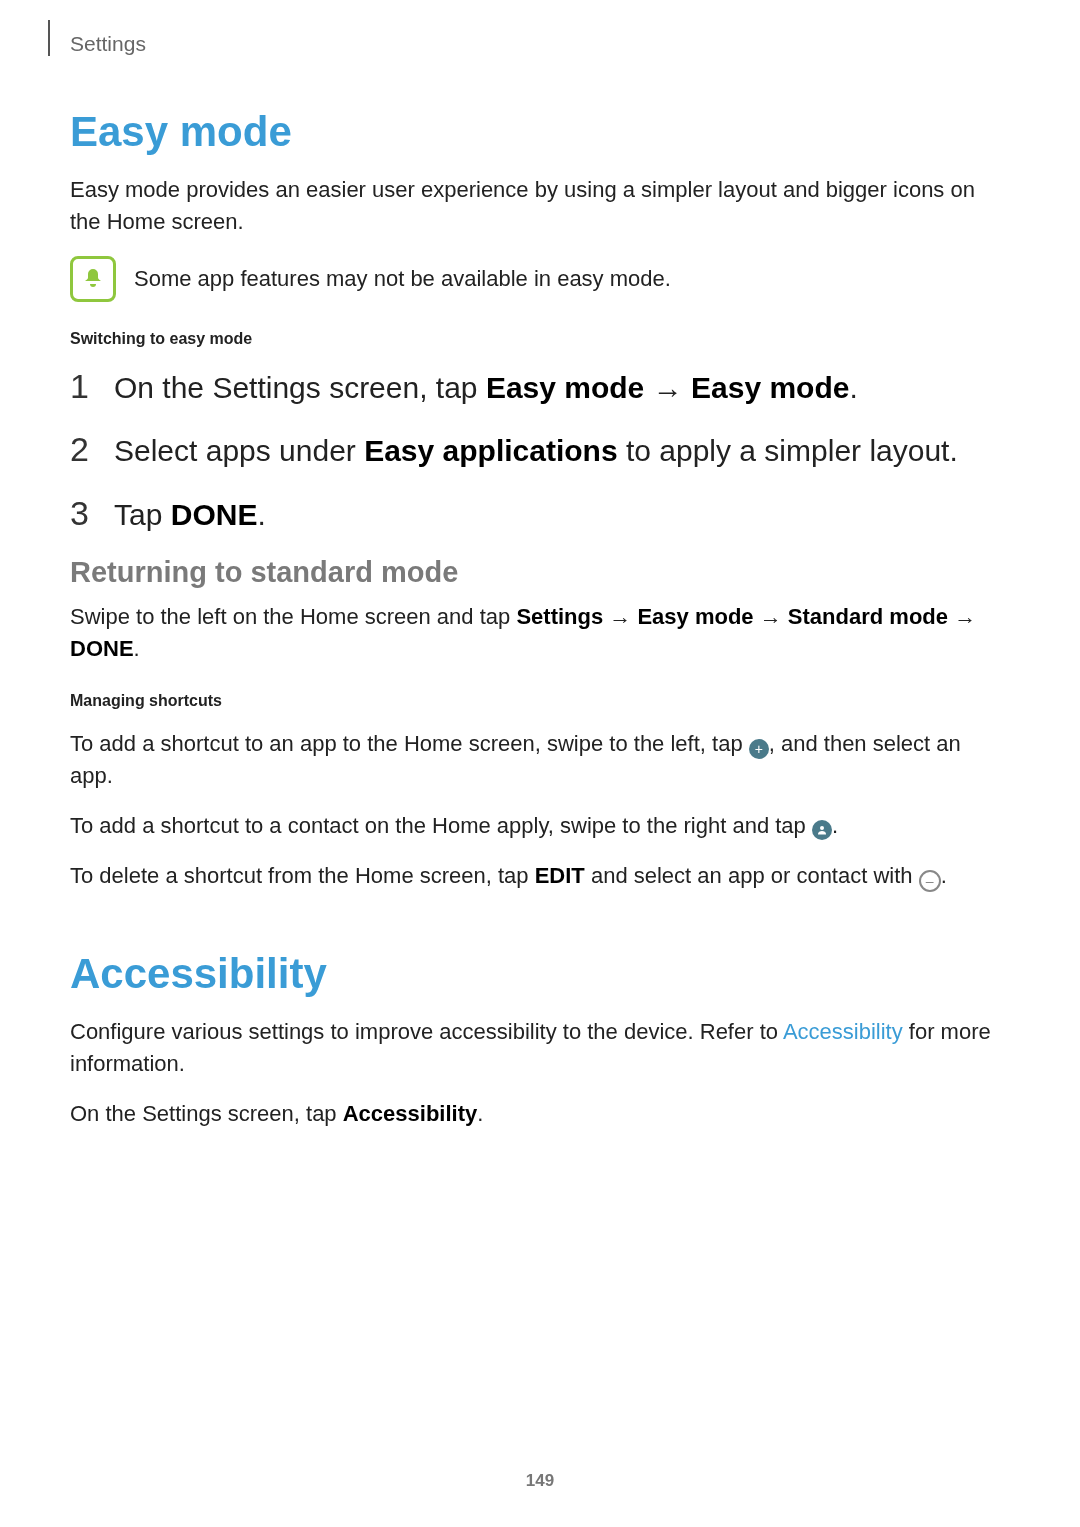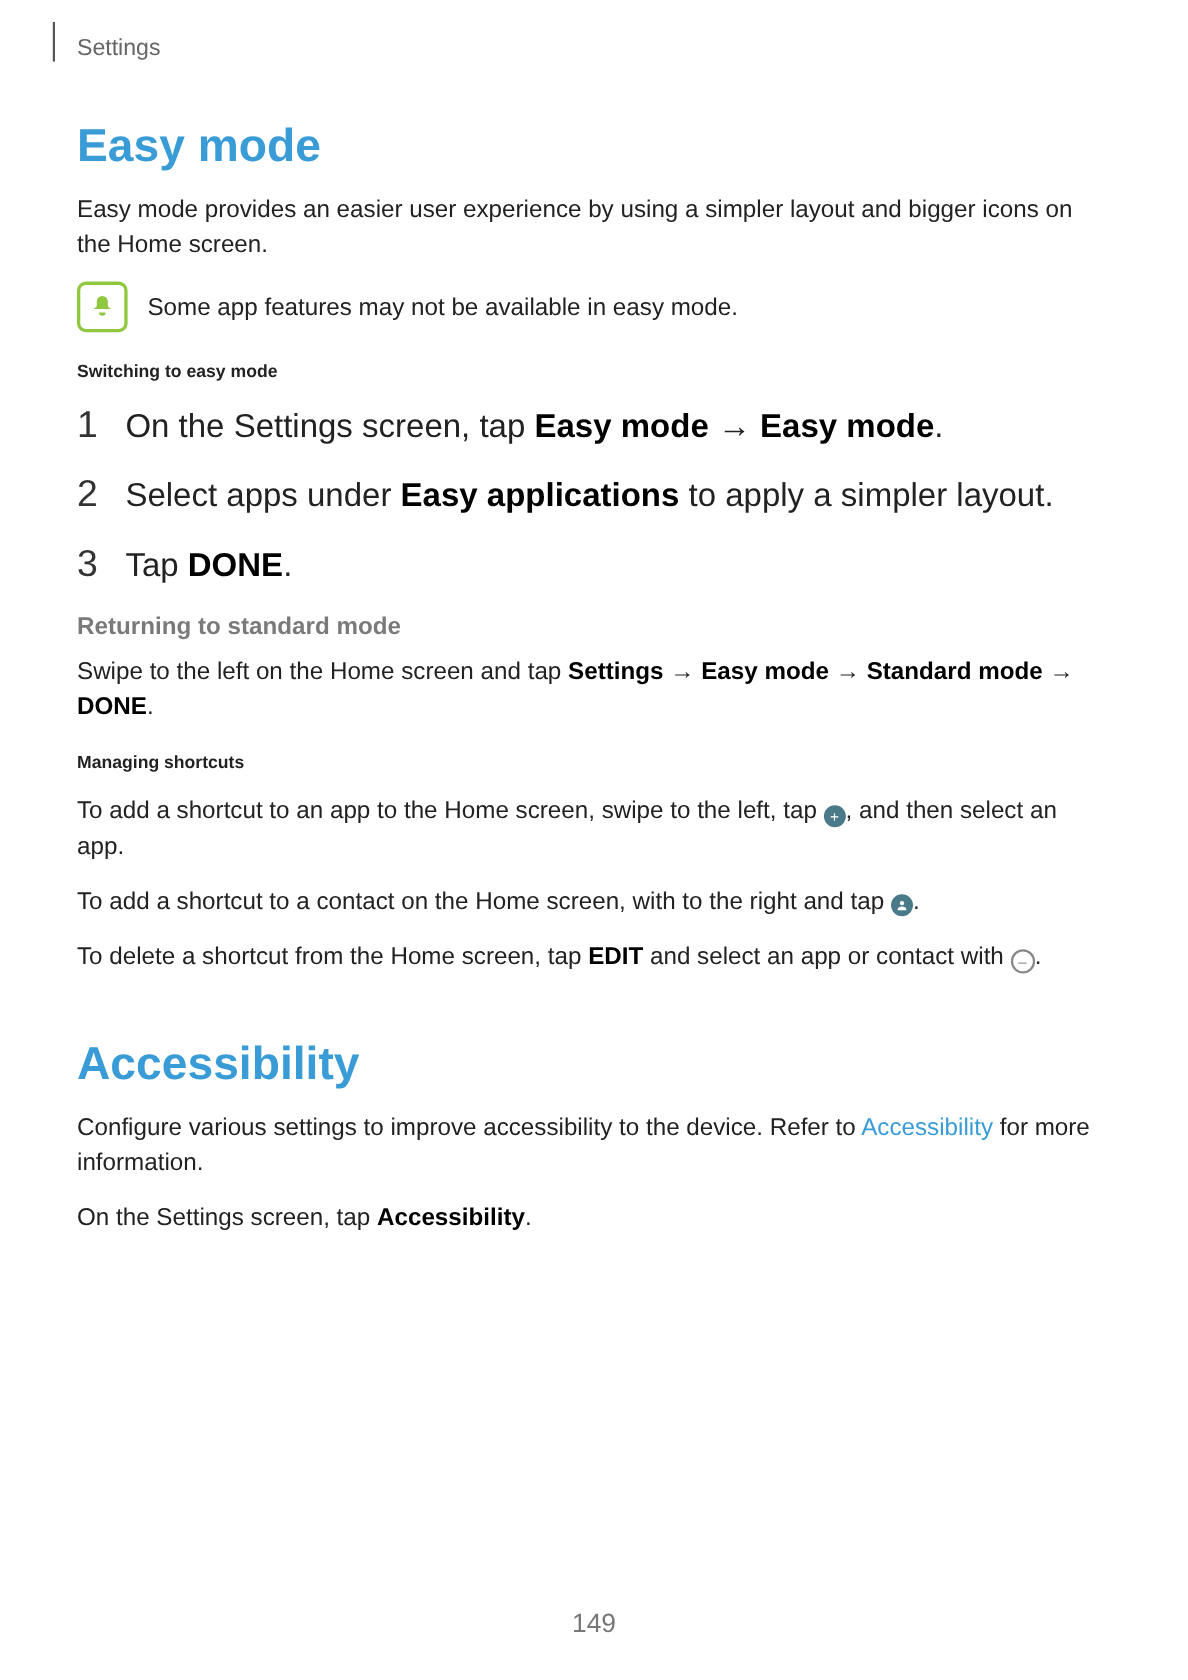--- a/index.html
+++ b/index.html
@@ -91,21 +91,21 @@
     flex: 0 0 26px;
     text-align: left;
     line-height: 1;
   }
   .step-text {
     font-size: 30px;
     line-height: 1.45;
     color: #222;
   }
   h3.minor {
-    font-size: 22px;
+    font-size: 29px;
     font-weight: 700;
     color: #7a7a7a;
     margin: 10px 0 12px 0;
   }
   .inline-icon {
     display: inline-flex;
     align-items: center;
     justify-content: center;
     width: 20px;
     height: 20px;
@@ -118,22 +118,23 @@
   .inline-icon.plus   { background: #4a7a8a; }
   .inline-icon.person { background: #4a7a8a; }
   .inline-icon.minus  { background: #fff; color: #888; border: 2px solid #888; width: 18px; height: 18px; }
   .link { color: #3a9cd6; }
   b { font-weight: 700; color: #000; }
   .pagenum {
     position: absolute;
     left: 0; right: 0;
     bottom: 36px;
     text-align: center;
-    font-size: 24px;
+    font-size: 17px;
     color: #777;
+    font-weight: bold;
   }
 </style>
 </head>
 <body>
 
 <div class="page">
 
   <div class="rule"></div>
   <div class="breadcrumb">Settings</div>
 
@@ -180,21 +181,21 @@
     <span>Swipe to the left on the Home screen and tap </span><b>Settings</b><span> </span><span>→</span><span> </span><b>Easy mode</b><span> </span><span>→</span><span> </span><b>Standard mode</b><span> </span><span>→</span><span> </span><b>DONE</b><span>.</span>
   </p>
 
   <h2 class="sub">Managing shortcuts</h2>
 
   <p class="body">
     <span>To add a shortcut to an app to the Home screen, swipe to the left, tap </span><span class="inline-icon plus">+</span><span>, and then select an app.</span>
   </p>
 
   <p class="body">
-    <span>To add a shortcut to a contact on the Home screen, with to the right and tap </span><span class="inline-icon person">
+    <span>To add a shortcut to a contact on the Home apply, swipe to the right and tap </span><span class="inline-icon person">
         <svg width="12" height="12" viewBox="0 0 24 24" fill="#fff">
           <circle cx="12" cy="8" r="4"></circle>
           <path d="M4 20c0-4 4-6 8-6s8 2 8 6v1H4z"></path>
         </svg>
       </span><span>.</span>
   </p>
 
   <p class="body">
     <span>To delete a shortcut from the Home screen, tap </span><b>EDIT</b><span> and select an app or contact with </span><span class="inline-icon minus">–</span><span>.</span>
   </p>

